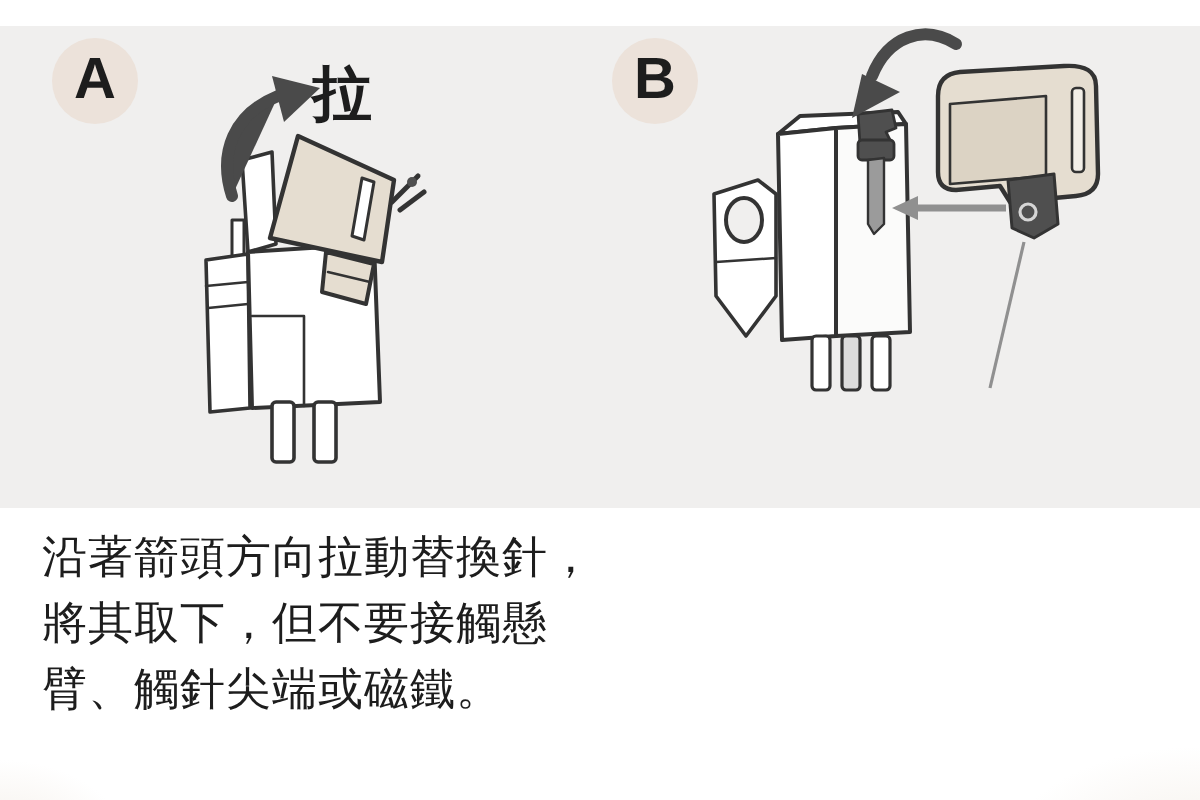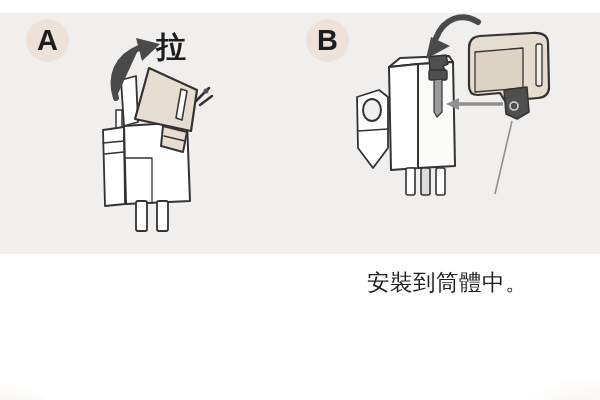--- a/index.html
+++ b/index.html
@@ -157,17 +157,21 @@
   <div class="badge badge-a">
     <span>A</span>
   </div>
   <div class="badge badge-b">
     <span>B</span>
   </div>
 
   <div class="action-label">拉</div>
 
 
+  <div class="caption caption-a">
+    <div>沿著箭頭方向拉動替換針，</div>
+    <div>將其取下，但不要接觸懸</div>
+    <div>臂、觸針尖端或磁鐵。</div>
+  </div>
   <div class="caption caption-b">
-    <div>安裝到筒體中。</div>
   </div>
 
 </div>
 
 </body></html>

